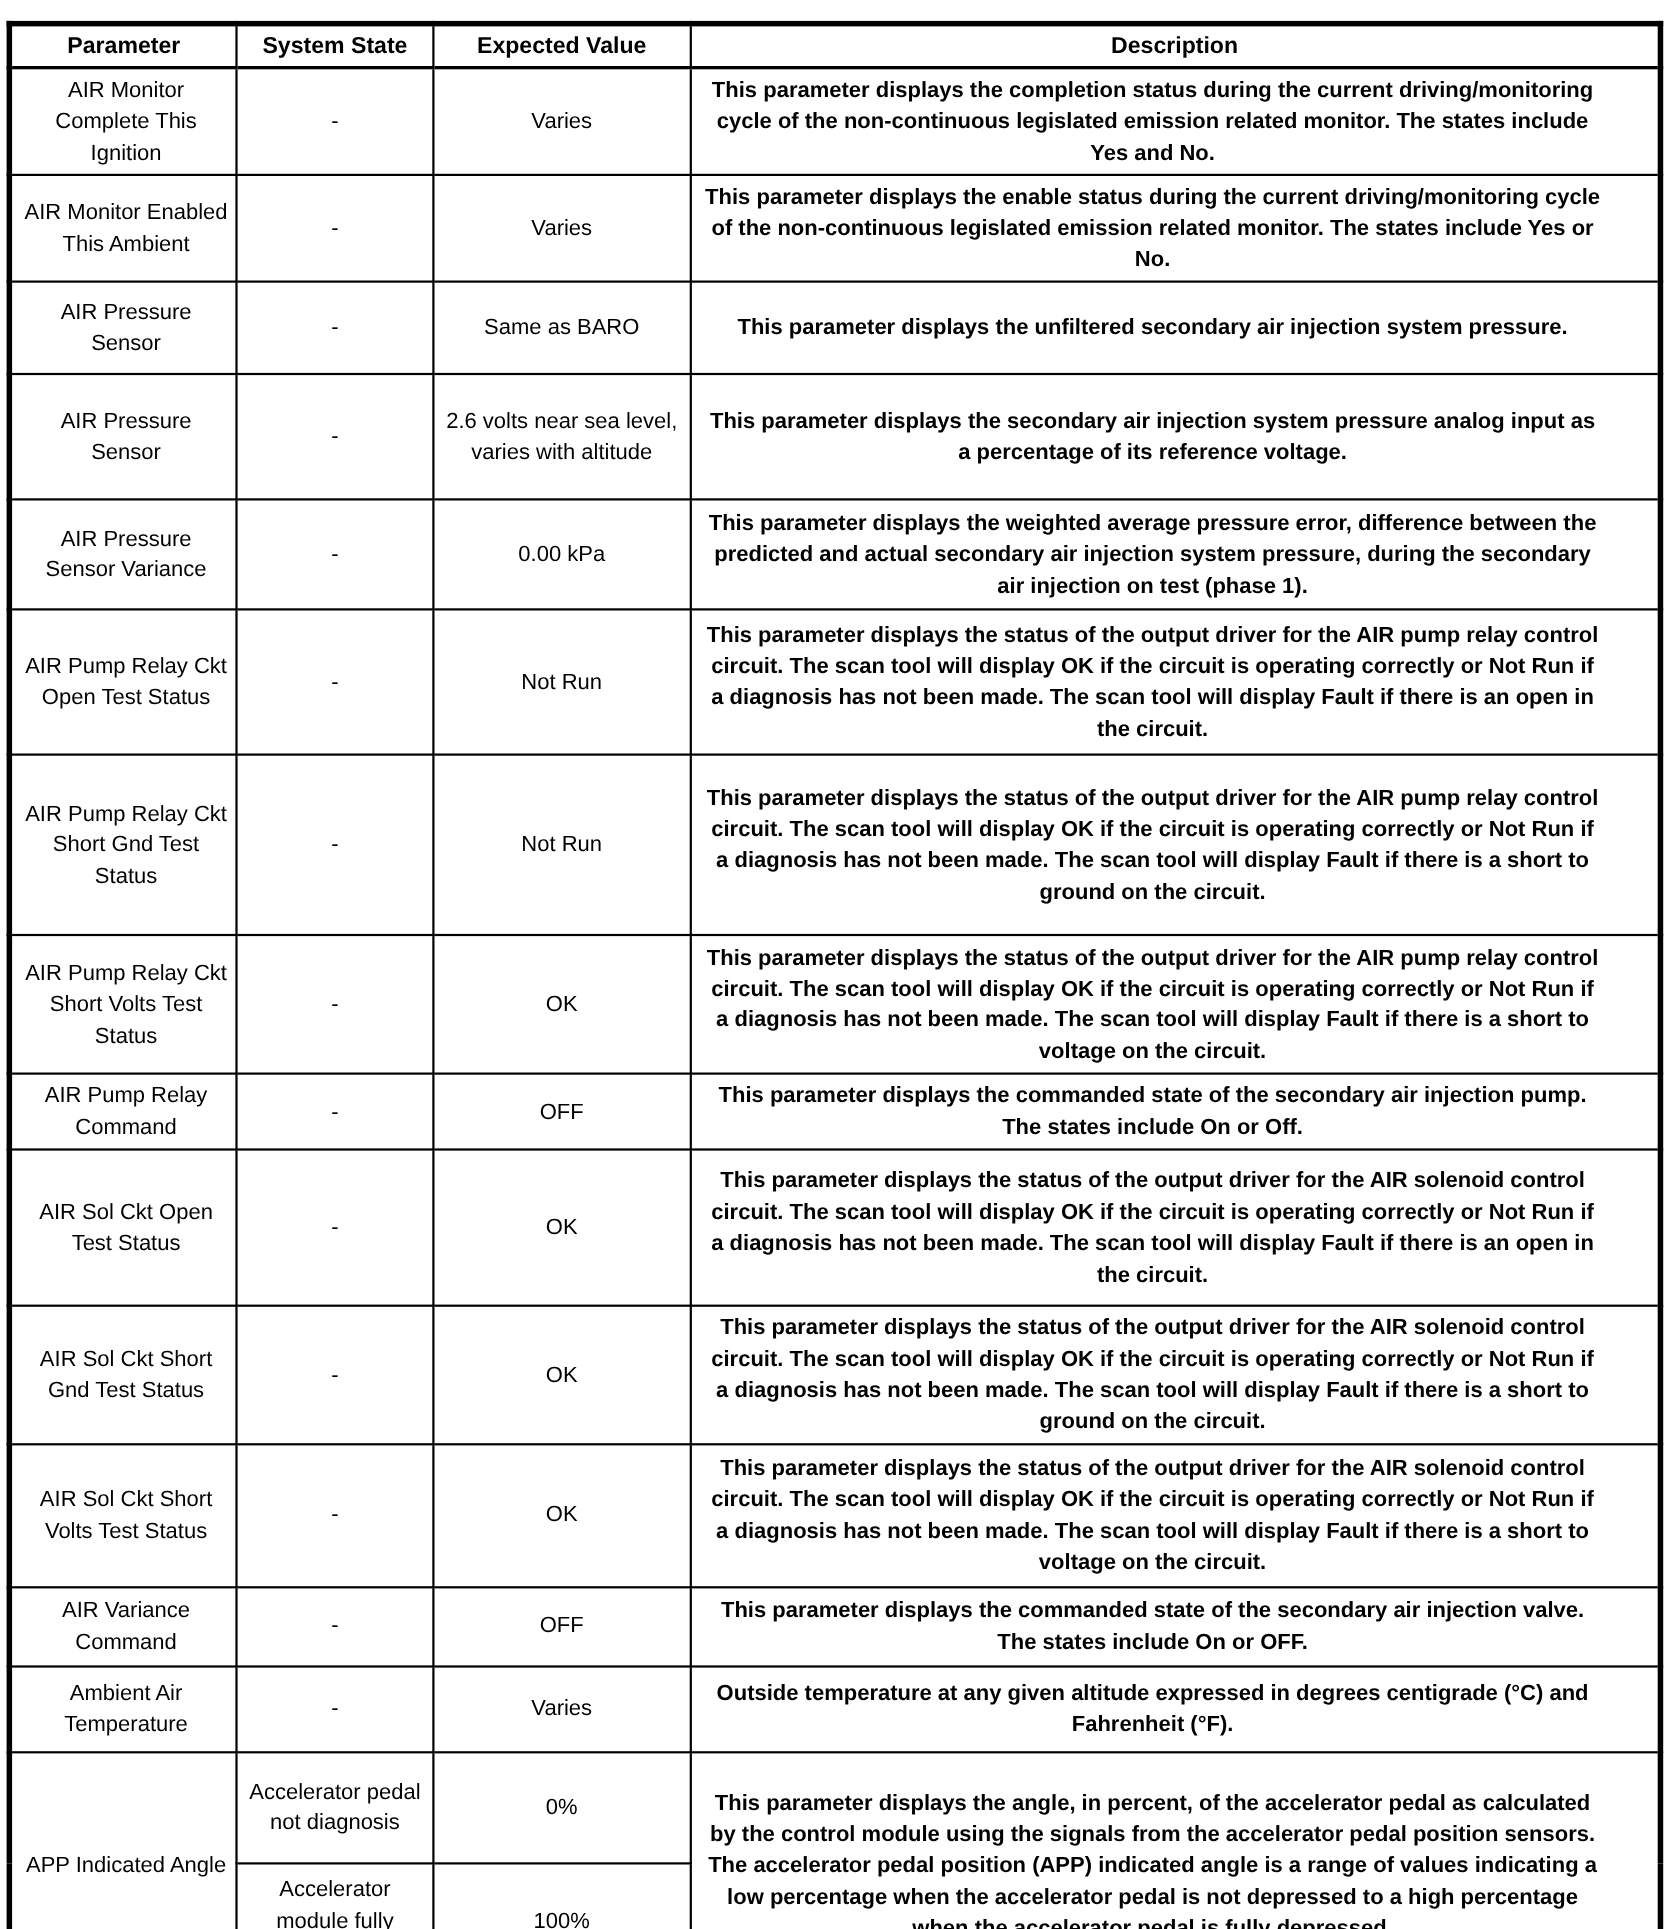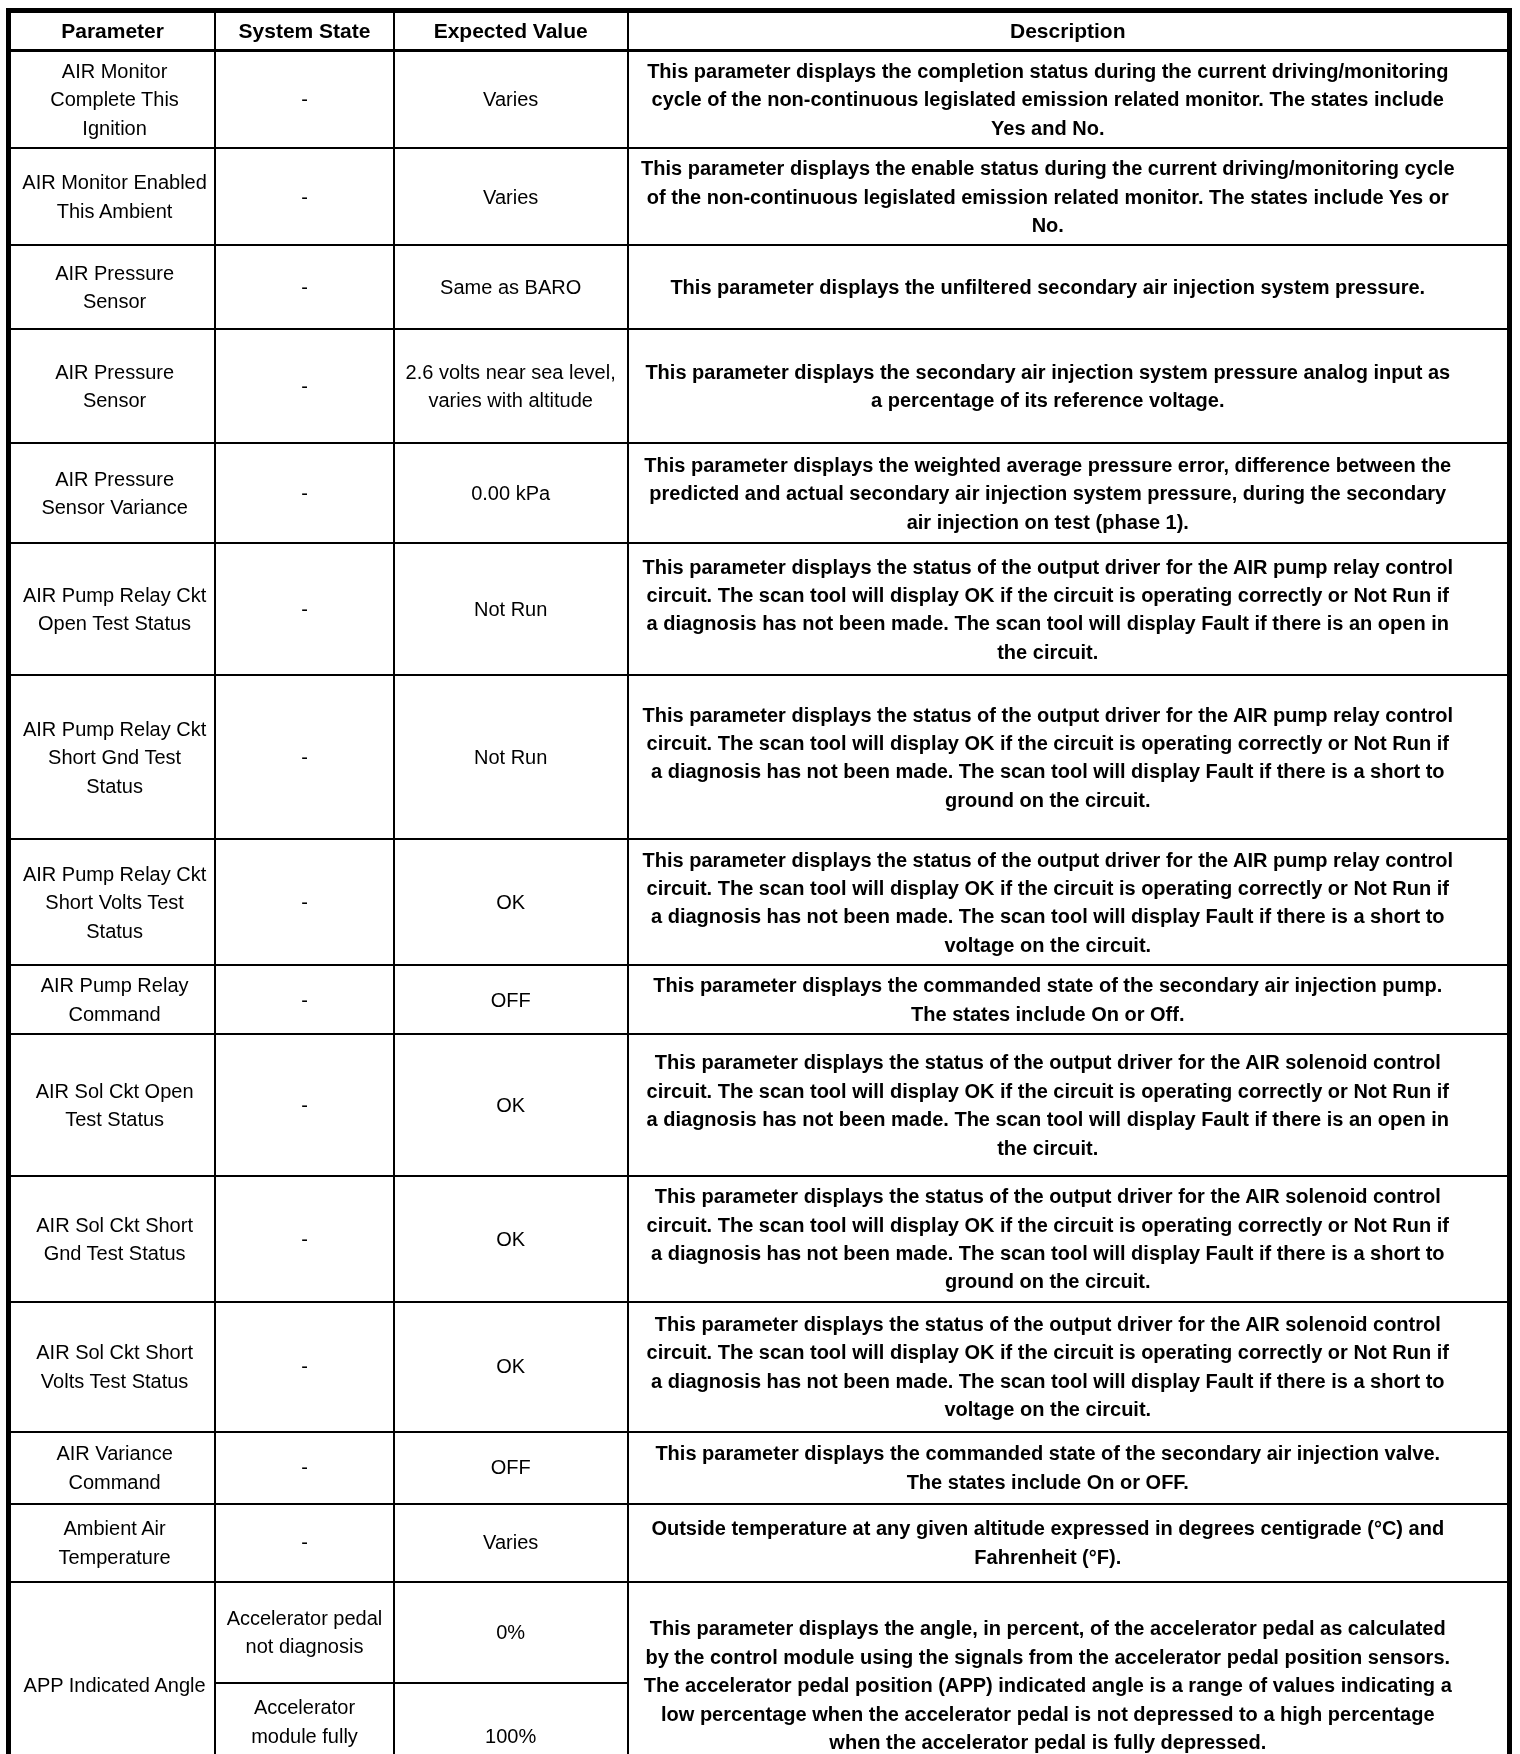--- a/index.html
+++ b/index.html
@@ -6,21 +6,21 @@
     margin: 0;
     padding: 0;
     background: #ffffff;
     color: #000000;
     font-family: "Liberation Sans", "DejaVu Sans", sans-serif;
   }
   .page {
     width: 1520px;
     height: 1754px;
     box-sizing: border-box;
-    padding: 8px 7px 0 6px;
+    padding: 19px 7px 0 6px;
     background: #ffffff;
   }
   table.param-table {
     border-collapse: collapse;
     table-layout: fixed;
     width: 1506px;
     border: 5px solid #000000;
     border-bottom-width: 9px;
     background: #ffffff;
   }

